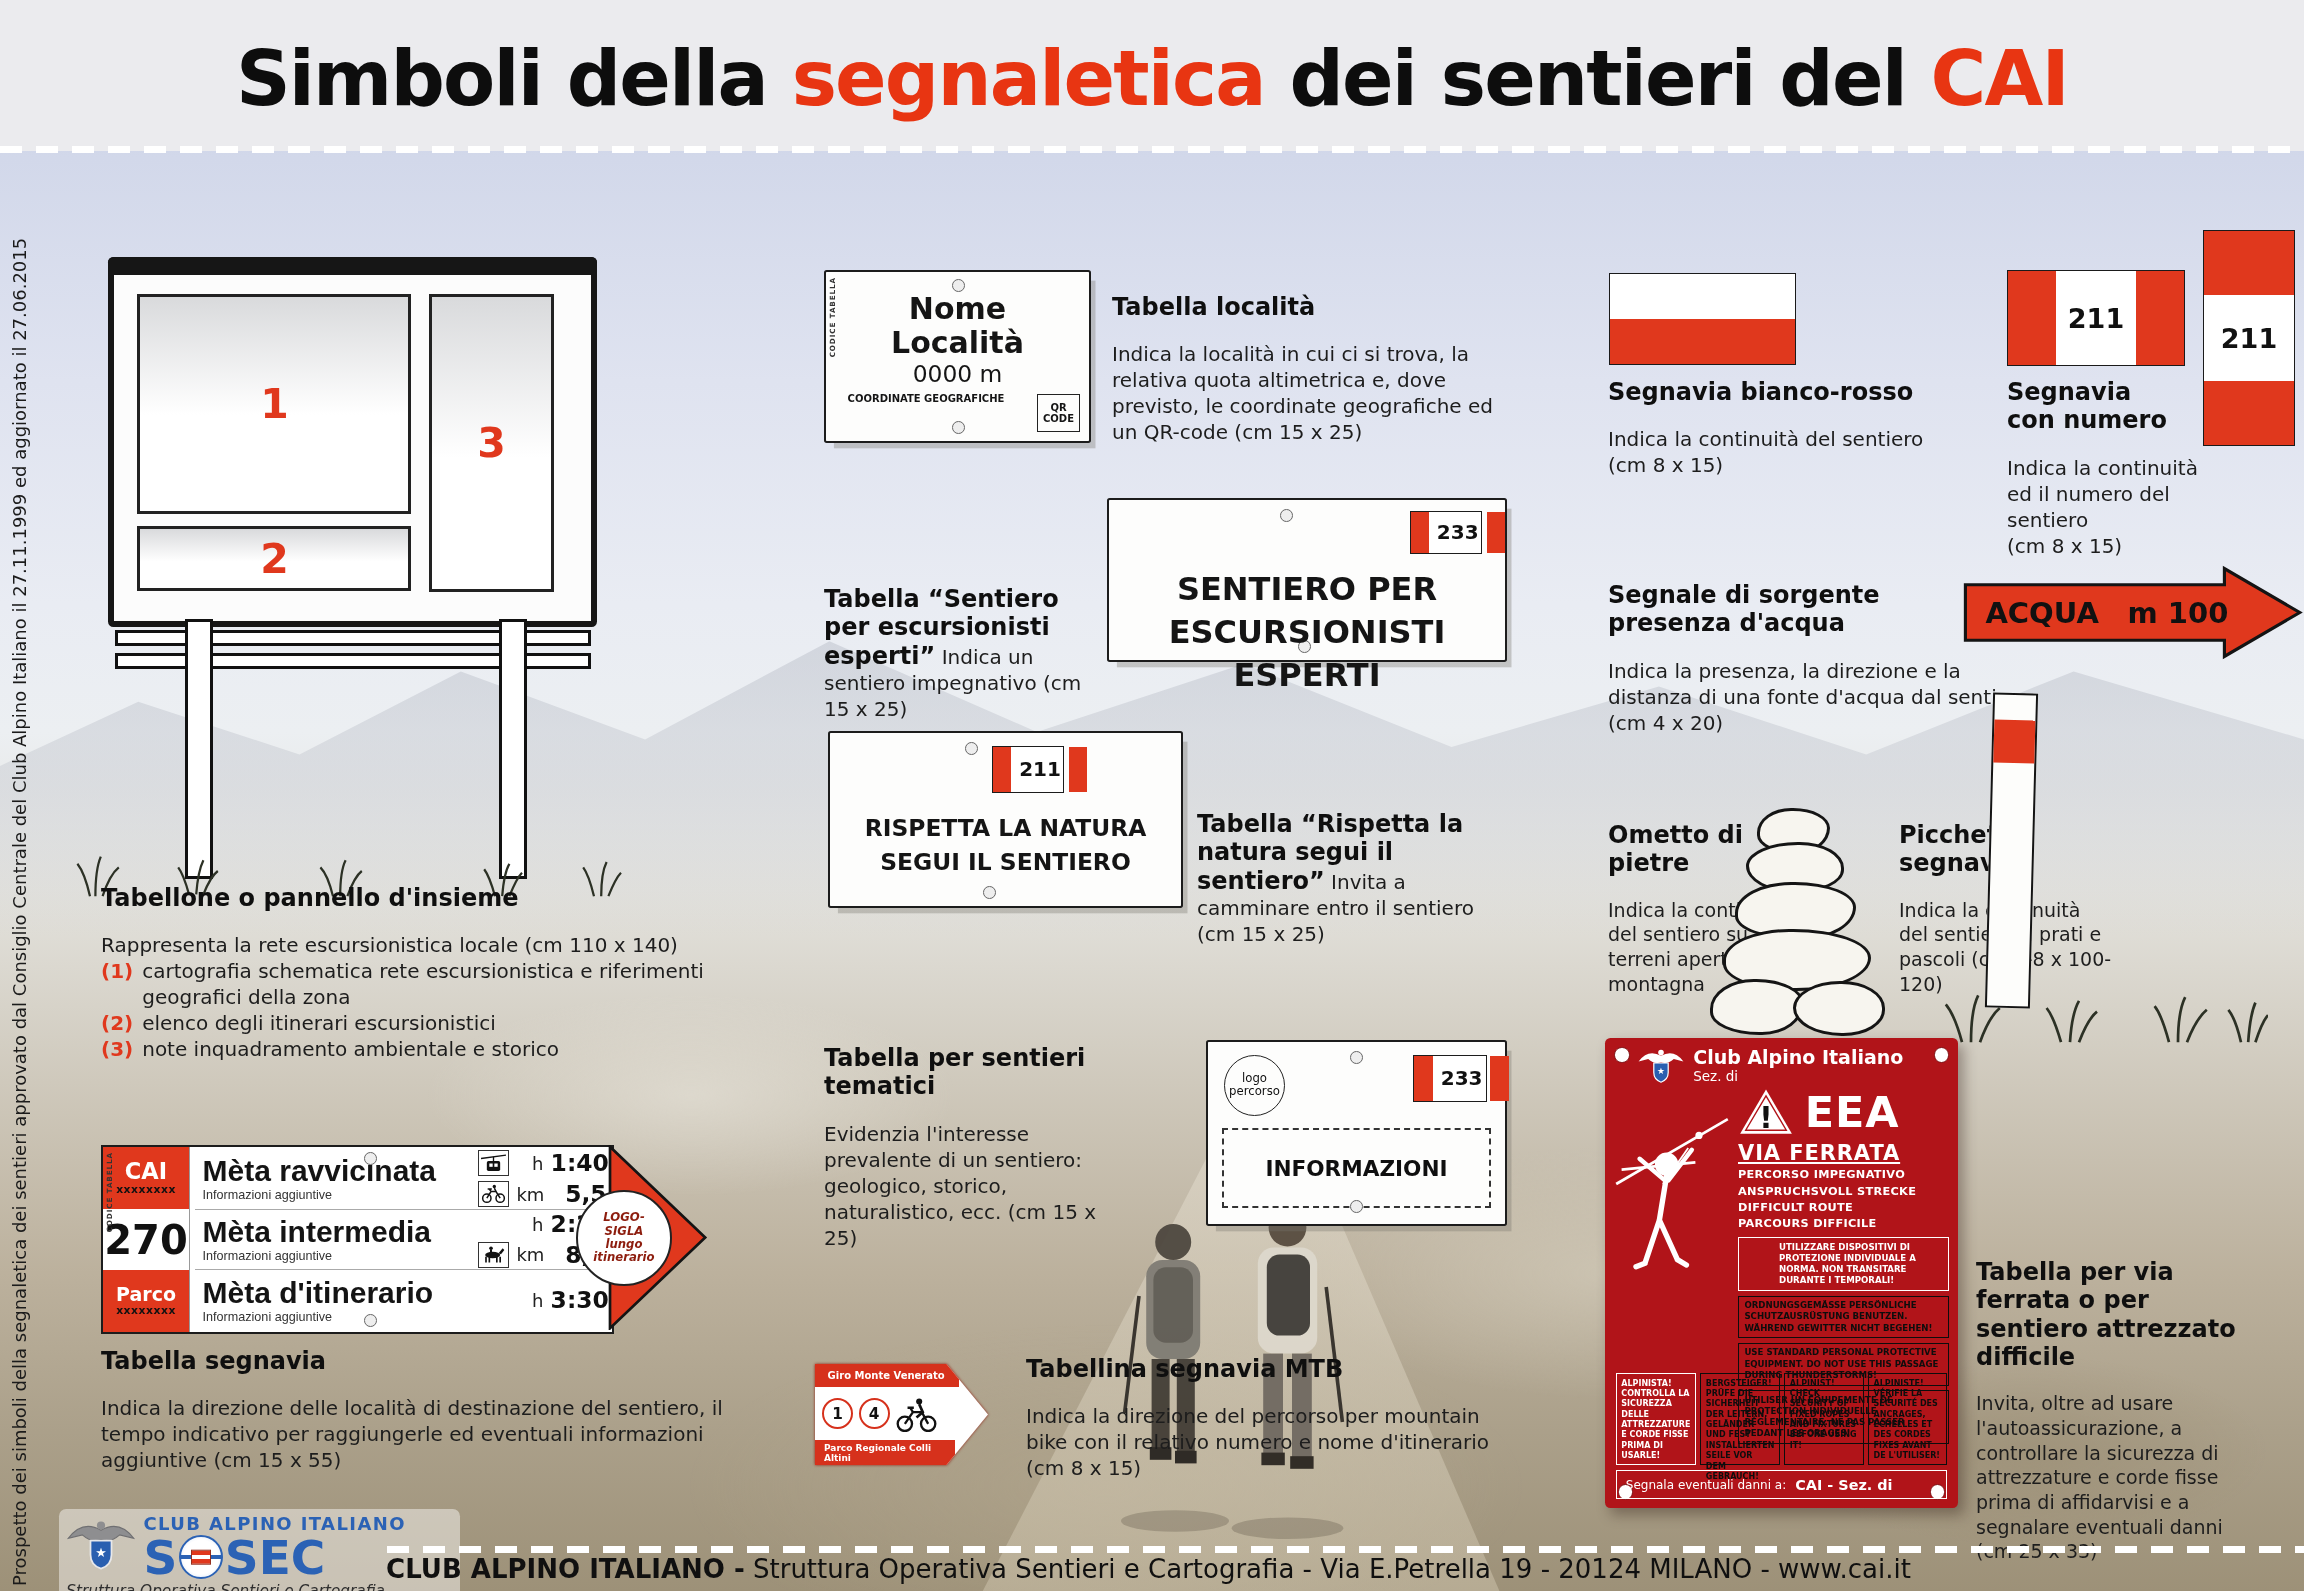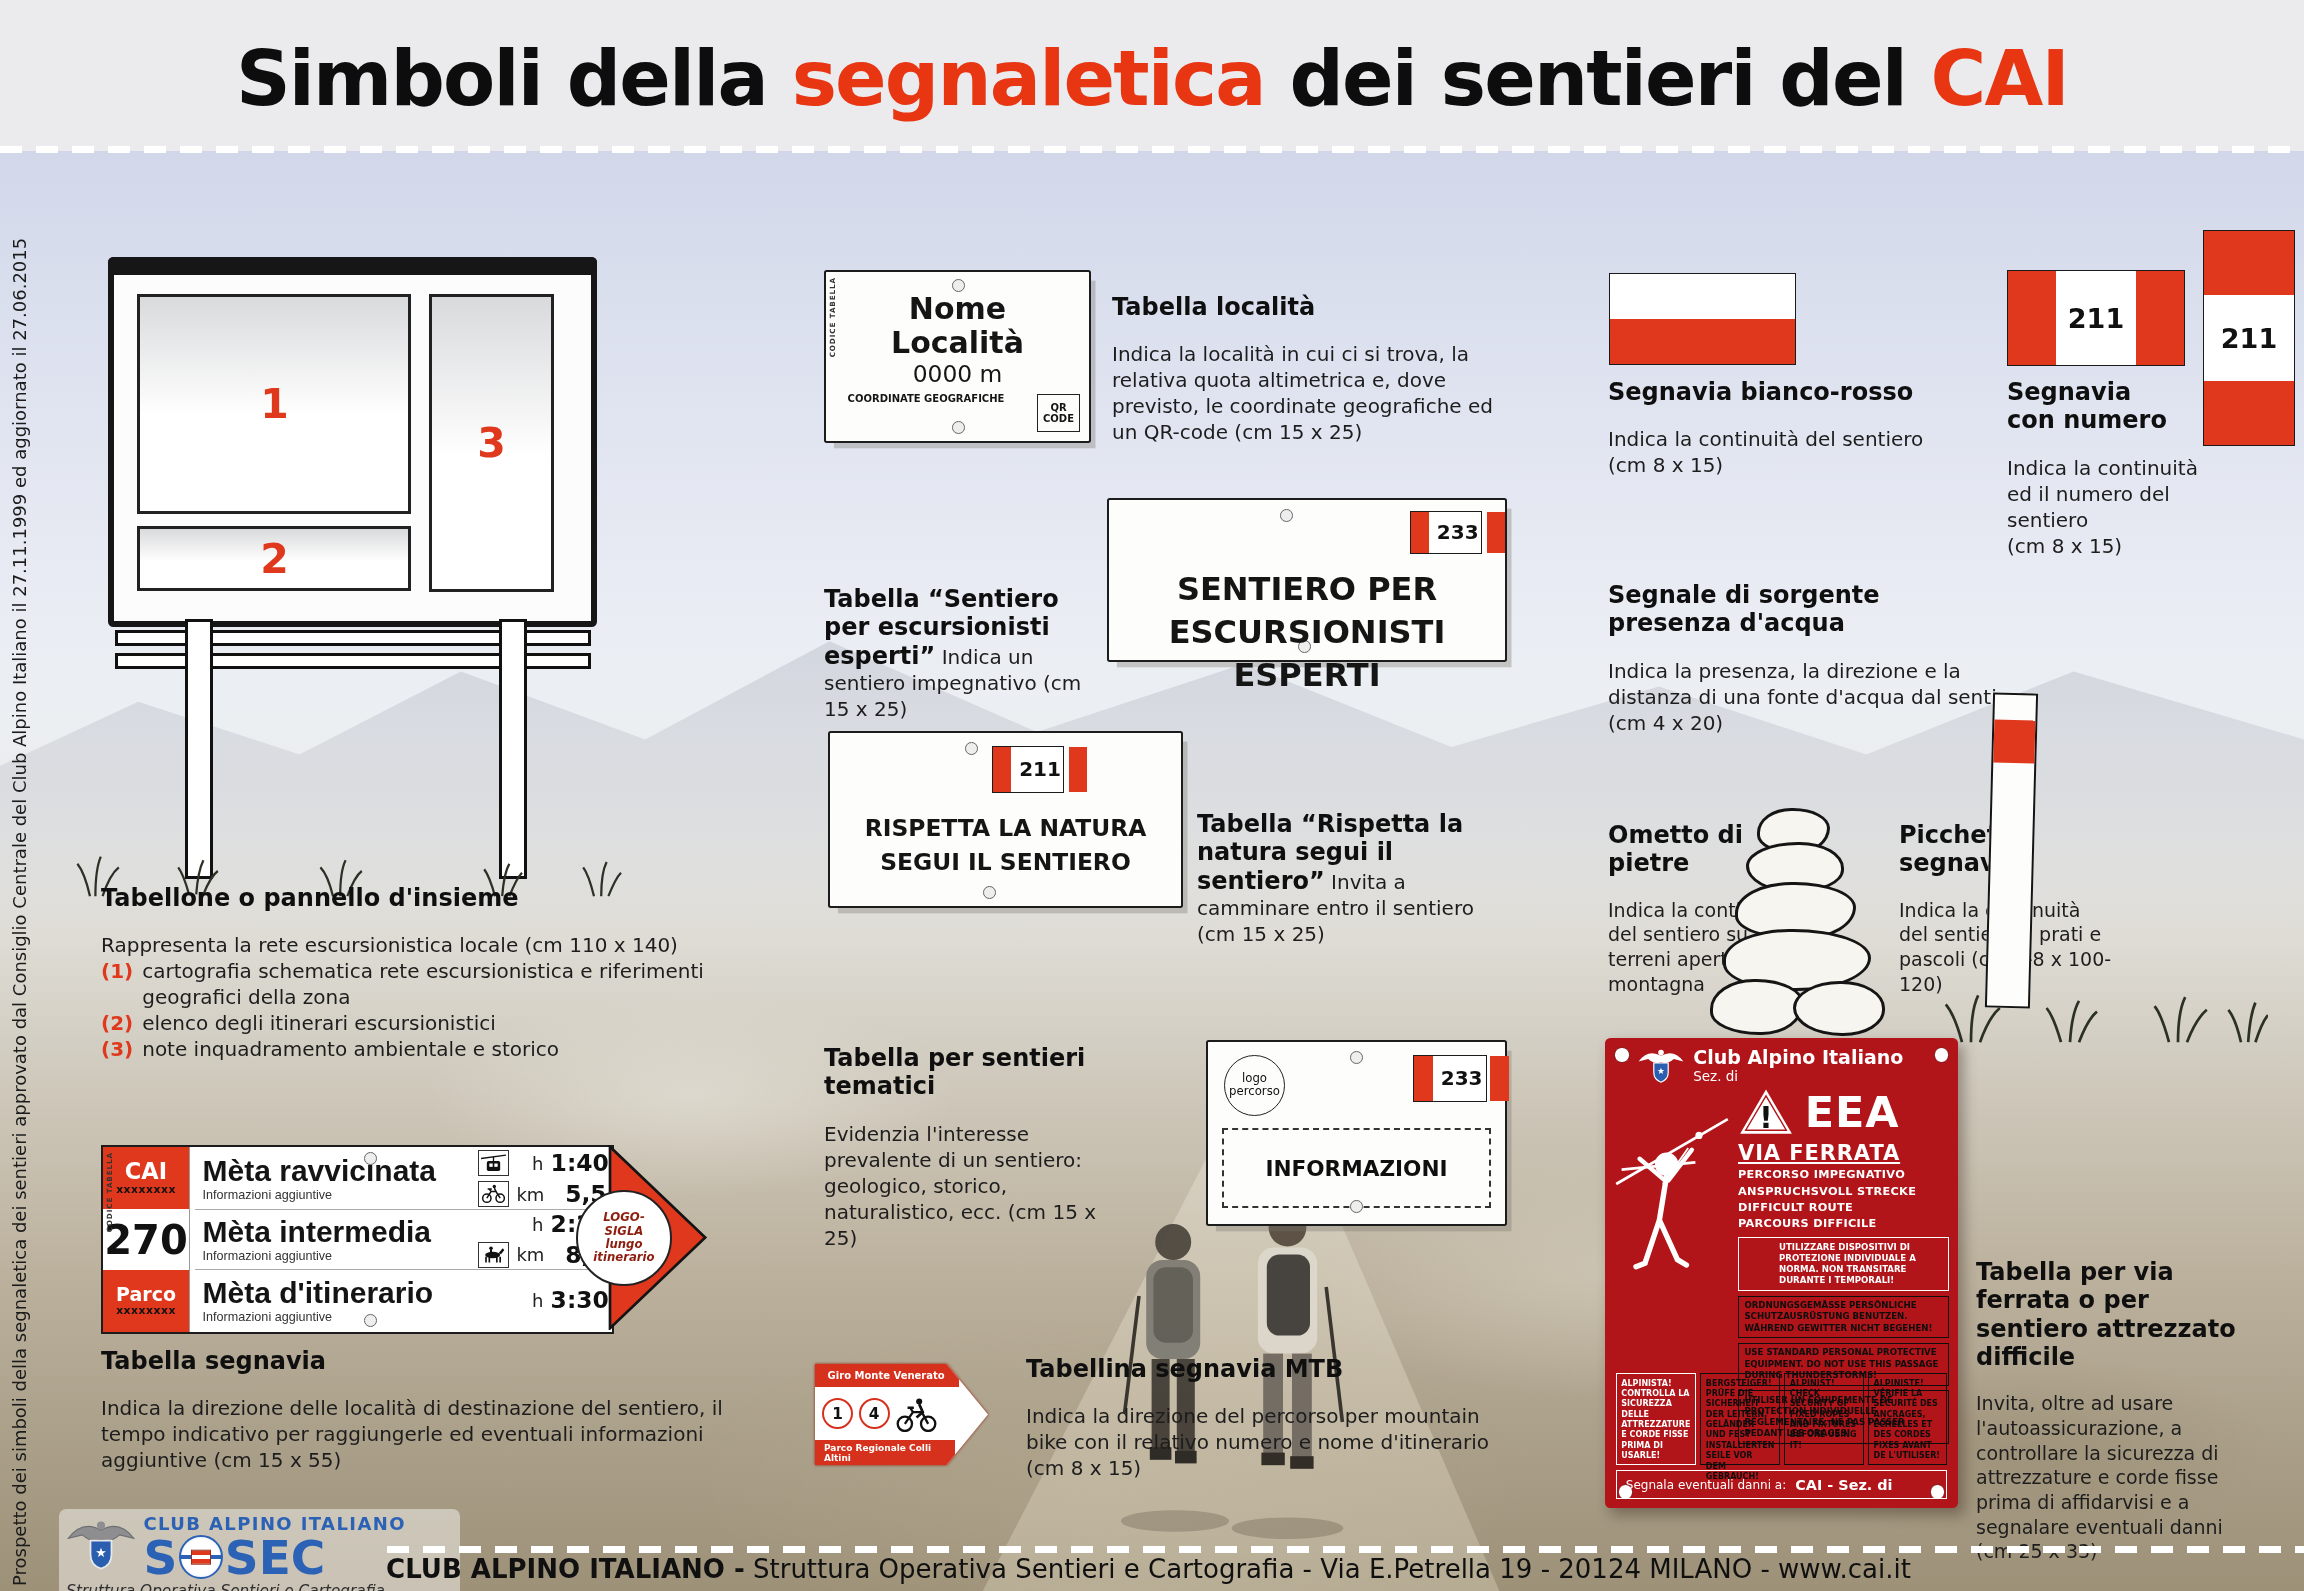--- a/index.html
+++ b/index.html
@@ -518,20 +518,29 @@
     <div class="sec-body">Indica la continuità</div>
     <div class="sec-body" style="margin-top:0;">ed il numero del sentiero</div>
     <div class="sec-body" style="margin-top:0;">(cm 8 x 15)</div>
   </div>
 
   <div class="sec" style="left:1608px;top:581px;width:396px;">
     <div class="sec-title">Segnale di sorgente</div>
     <div class="sec-title">presenza d'acqua</div>
     <div class="sec-body" style="width:423px;">Indica la presenza, la direzione e la distanza di  una fonte d'acqua dal sentiero (cm 4 x 20)</div>
   </div>
+  <div class="acqua-wrap">
+    <svg width="342" height="95" viewBox="0 0 380 106">
+      <polygon points="3,22 292,22 292,4 376,53 292,102 292,84 3,84" fill="#e0381d" stroke="#141414" stroke-width="3.5"></polygon>
+    </svg>
+    <div class="acqua-text">
+      <span>ACQUA</span>
+      <span>m 100</span>
+    </div>
+  </div>
 
   <div class="sec" style="left:1608px;top:821px;width:198px;">
     <div class="sec-title">Ometto di pietre</div>
     <div class="sec-body" style="font-size:19px;">Indica la continuità del sentiero su terreni aperti d'alta montagna</div>
   </div>
   <div class="cairn">
     <div class="stone" style="left:47px;top:0;width:67px;height:40px;"></div>
     <div class="stone" style="left:36px;top:34px;width:92px;height:45px;border-radius:54% 46% 50% 50%/48% 52% 46% 54%;"></div>
     <div class="stone" style="left:25px;top:74px;width:115px;height:52px;"></div>
     <div class="stone" style="left:12.6px;top:121px;width:142px;height:56px;border-radius:46% 54% 52% 48%/52% 48% 55% 45%;"></div>

